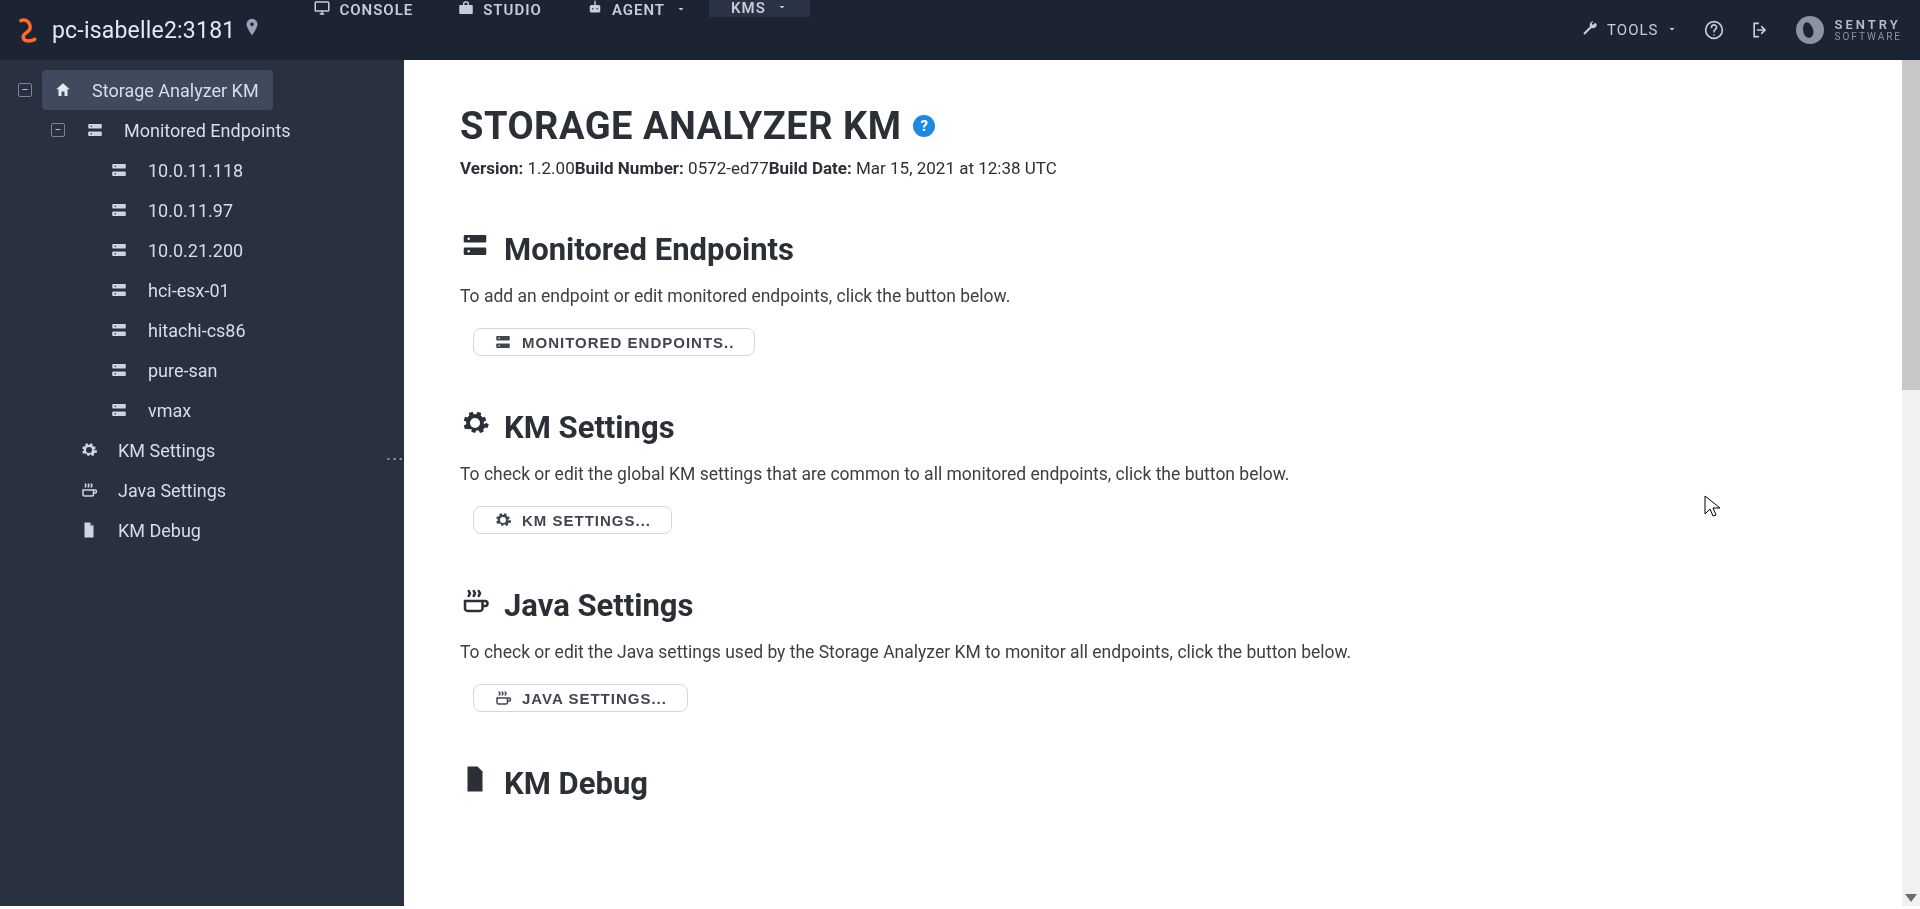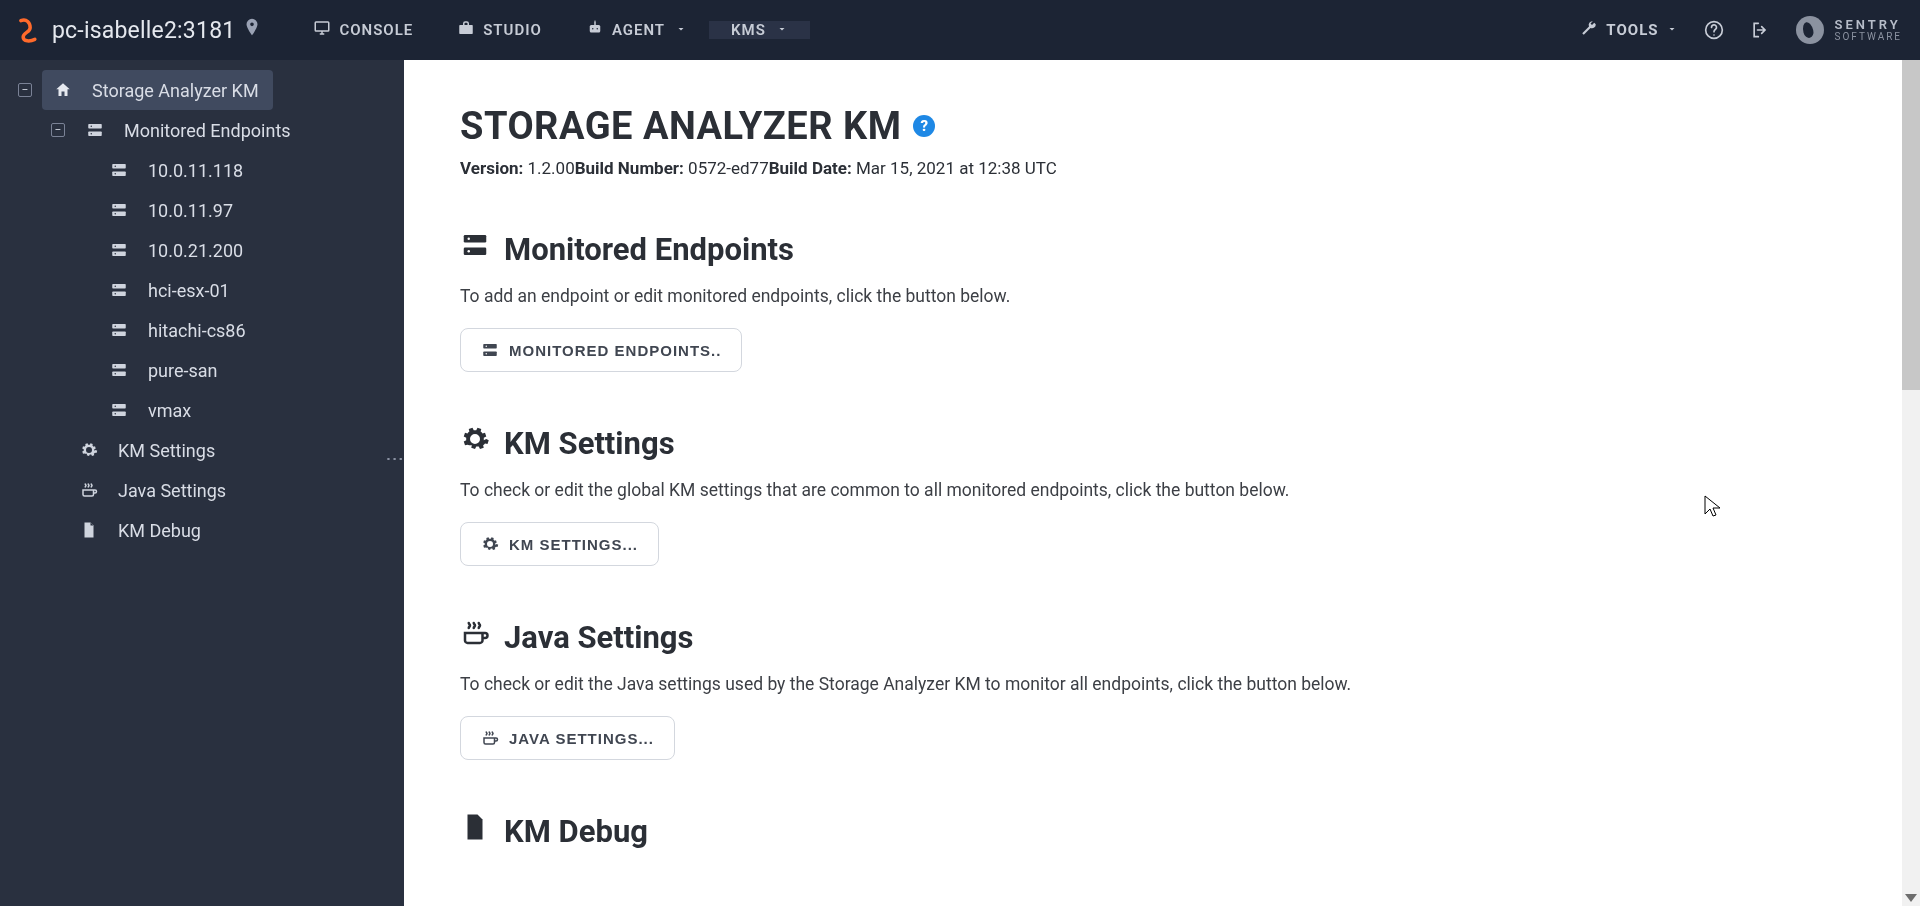--- a/index.html
+++ b/index.html
@@ -11,31 +11,31 @@
   background: #1c2434;
   display: flex;
   align-items: center;
   color: #c7ccd6;
   padding: 0 18px 0 14px;
 }
 .brand-logo { width: 30px; height: 30px; display: inline-flex; align-items: center; justify-content: center; margin-right: 8px; }
 .brand-logo svg { width: 28px; height: 28px; }
 .host-label { font-size: 23px; font-weight: 400; color: #e5e8ee; margin-right: 6px; letter-spacing: .2px; }
 .pin-icon { color: #9aa2b4; margin-right: 28px; }
-.nav { display: flex; align-items: center; height: 63px; }
+.nav { display: flex; align-items: flex-start; height: 63px; }
 .nav-item {
   display: flex; align-items: center; gap: 8px;
   padding: 0 22px; font-size: 15px; font-weight: 600; letter-spacing: 1px;
   color: #c7ccd6; cursor: pointer; text-transform: uppercase;
 }
 .nav-item.active { background: #2a3246; }
 .nav-caret { margin-left: 2px; }
 .spacer { flex: 1; }
 .right-tools { display: flex; align-items: center; gap: 26px; }
-.tool-item { display: flex; align-items: center; gap: 8px; font-size: 15px; font-weight: 700; letter-spacing: 1px; color: #c7ccd6; cursor: pointer; }
+.tool-item { display: flex; align-items: center; gap: 8px; font-size: 15px; font-weight: 400; letter-spacing: 1px; color: #c7ccd6; cursor: pointer; }
 .icon-btn { color: #c7ccd6; cursor: pointer; display: inline-flex; }
 .sentry-logo { display: flex; align-items: center; gap: 10px; color: #9aa2b4; }
 .sentry-logo .circle { width: 28px; height: 28px; border-radius: 50%; background: #8b92a0; position: relative; }
 .sentry-logo .circle::after { content:""; position:absolute; left:7px; top:6px; width:10px; height:16px; border-radius:50% 50% 50% 50% / 60% 60% 40% 40%; background:#1c2434; transform:rotate(-14deg);}
 .sentry-text { line-height: 1; font-size: 13px; letter-spacing: 3px; font-weight: 600; color: #b7bdc9; }
 .sentry-sub { font-size: 10px; letter-spacing: 2px; color: #8b92a0; }
 
 
 .body-wrap { display: flex; height: calc(909px - 63px); }
 .sidebar {
@@ -60,22 +60,22 @@
 .help-badge { width:22px; height:22px; border-radius:50%; background:#1e88e5; color:#fff; font-weight:800; font-size:15px; display:inline-flex; align-items:center; justify-content:center;}
 .meta-row { margin-top:10px; font-size:17px; color:#2b2f36; display:flex; }
 .meta-row b { font-weight:700; }
 
 .section { margin-top: 52px; }
 .section h2 { font-size:31px; font-weight:700; color:#2b2f36; display:flex; align-items:center; gap:14px;}
 .section p { margin-top:18px; font-size:17.5px; color:#3c3f45;}
 .btn {
   margin-top:22px; display:inline-flex; align-items:center; gap:10px;
   border:1px solid #d3d7de; background:#fff; color:#404651;
-  font-size:15px; font-weight:600; letter-spacing:1px; padding:12px 20px; border-radius:8px;
-  text-transform:uppercase; cursor:pointer;
+  font-size:15px; font-weight:600; letter-spacing:1px; padding:4px 20px; border-radius:8px;
+  text-transform:uppercase; cursor:pointer;margin-left:13px;
 }
 .btn .ico { display:inline-flex; }
 
 
 .fake-scroll { position:absolute; right:0; top:0; width:18px; height:100%; background:#f1f1f1;}
 .fake-thumb { position:absolute; right:0; top:0; width:18px; height:330px; background:#c7c7c7;}
 .fake-arrow { position:absolute; right:3px; bottom:4px; width:0;height:0;border-left:6px solid transparent;border-right:6px solid transparent;border-top:8px solid #6d6d6d;}
 
 
 .cursor { position:absolute; left:1300px; top:435px; }

